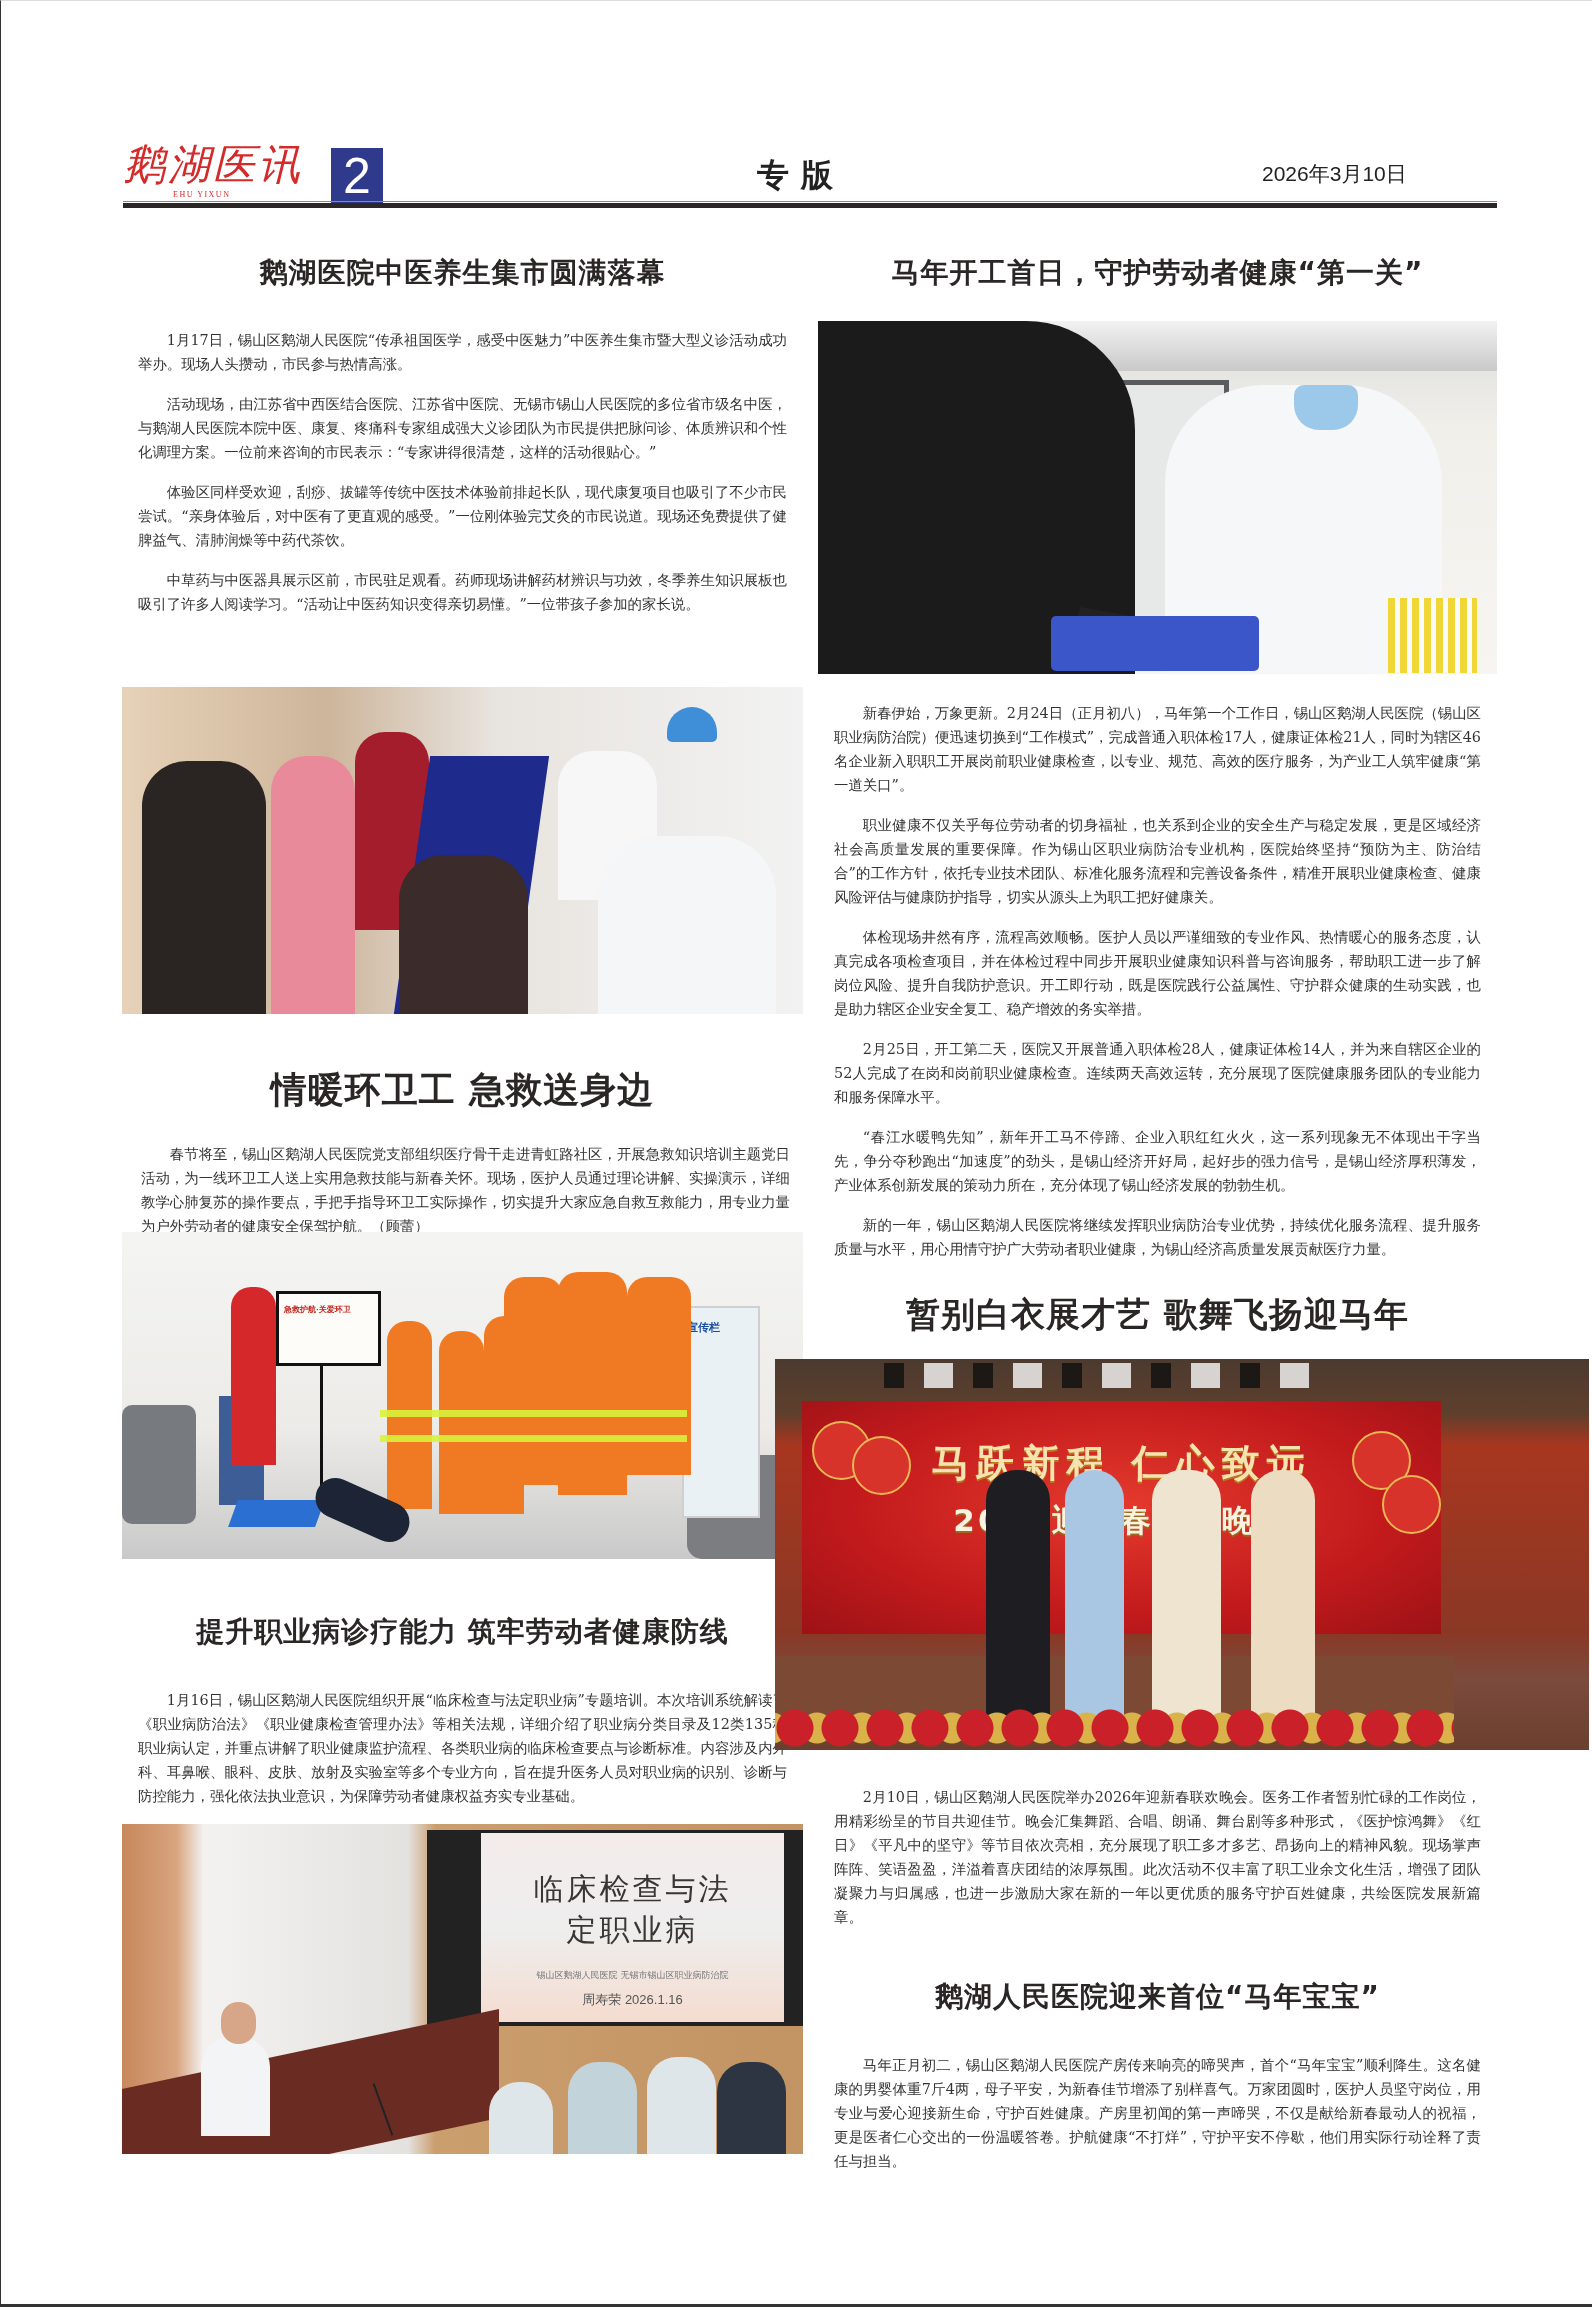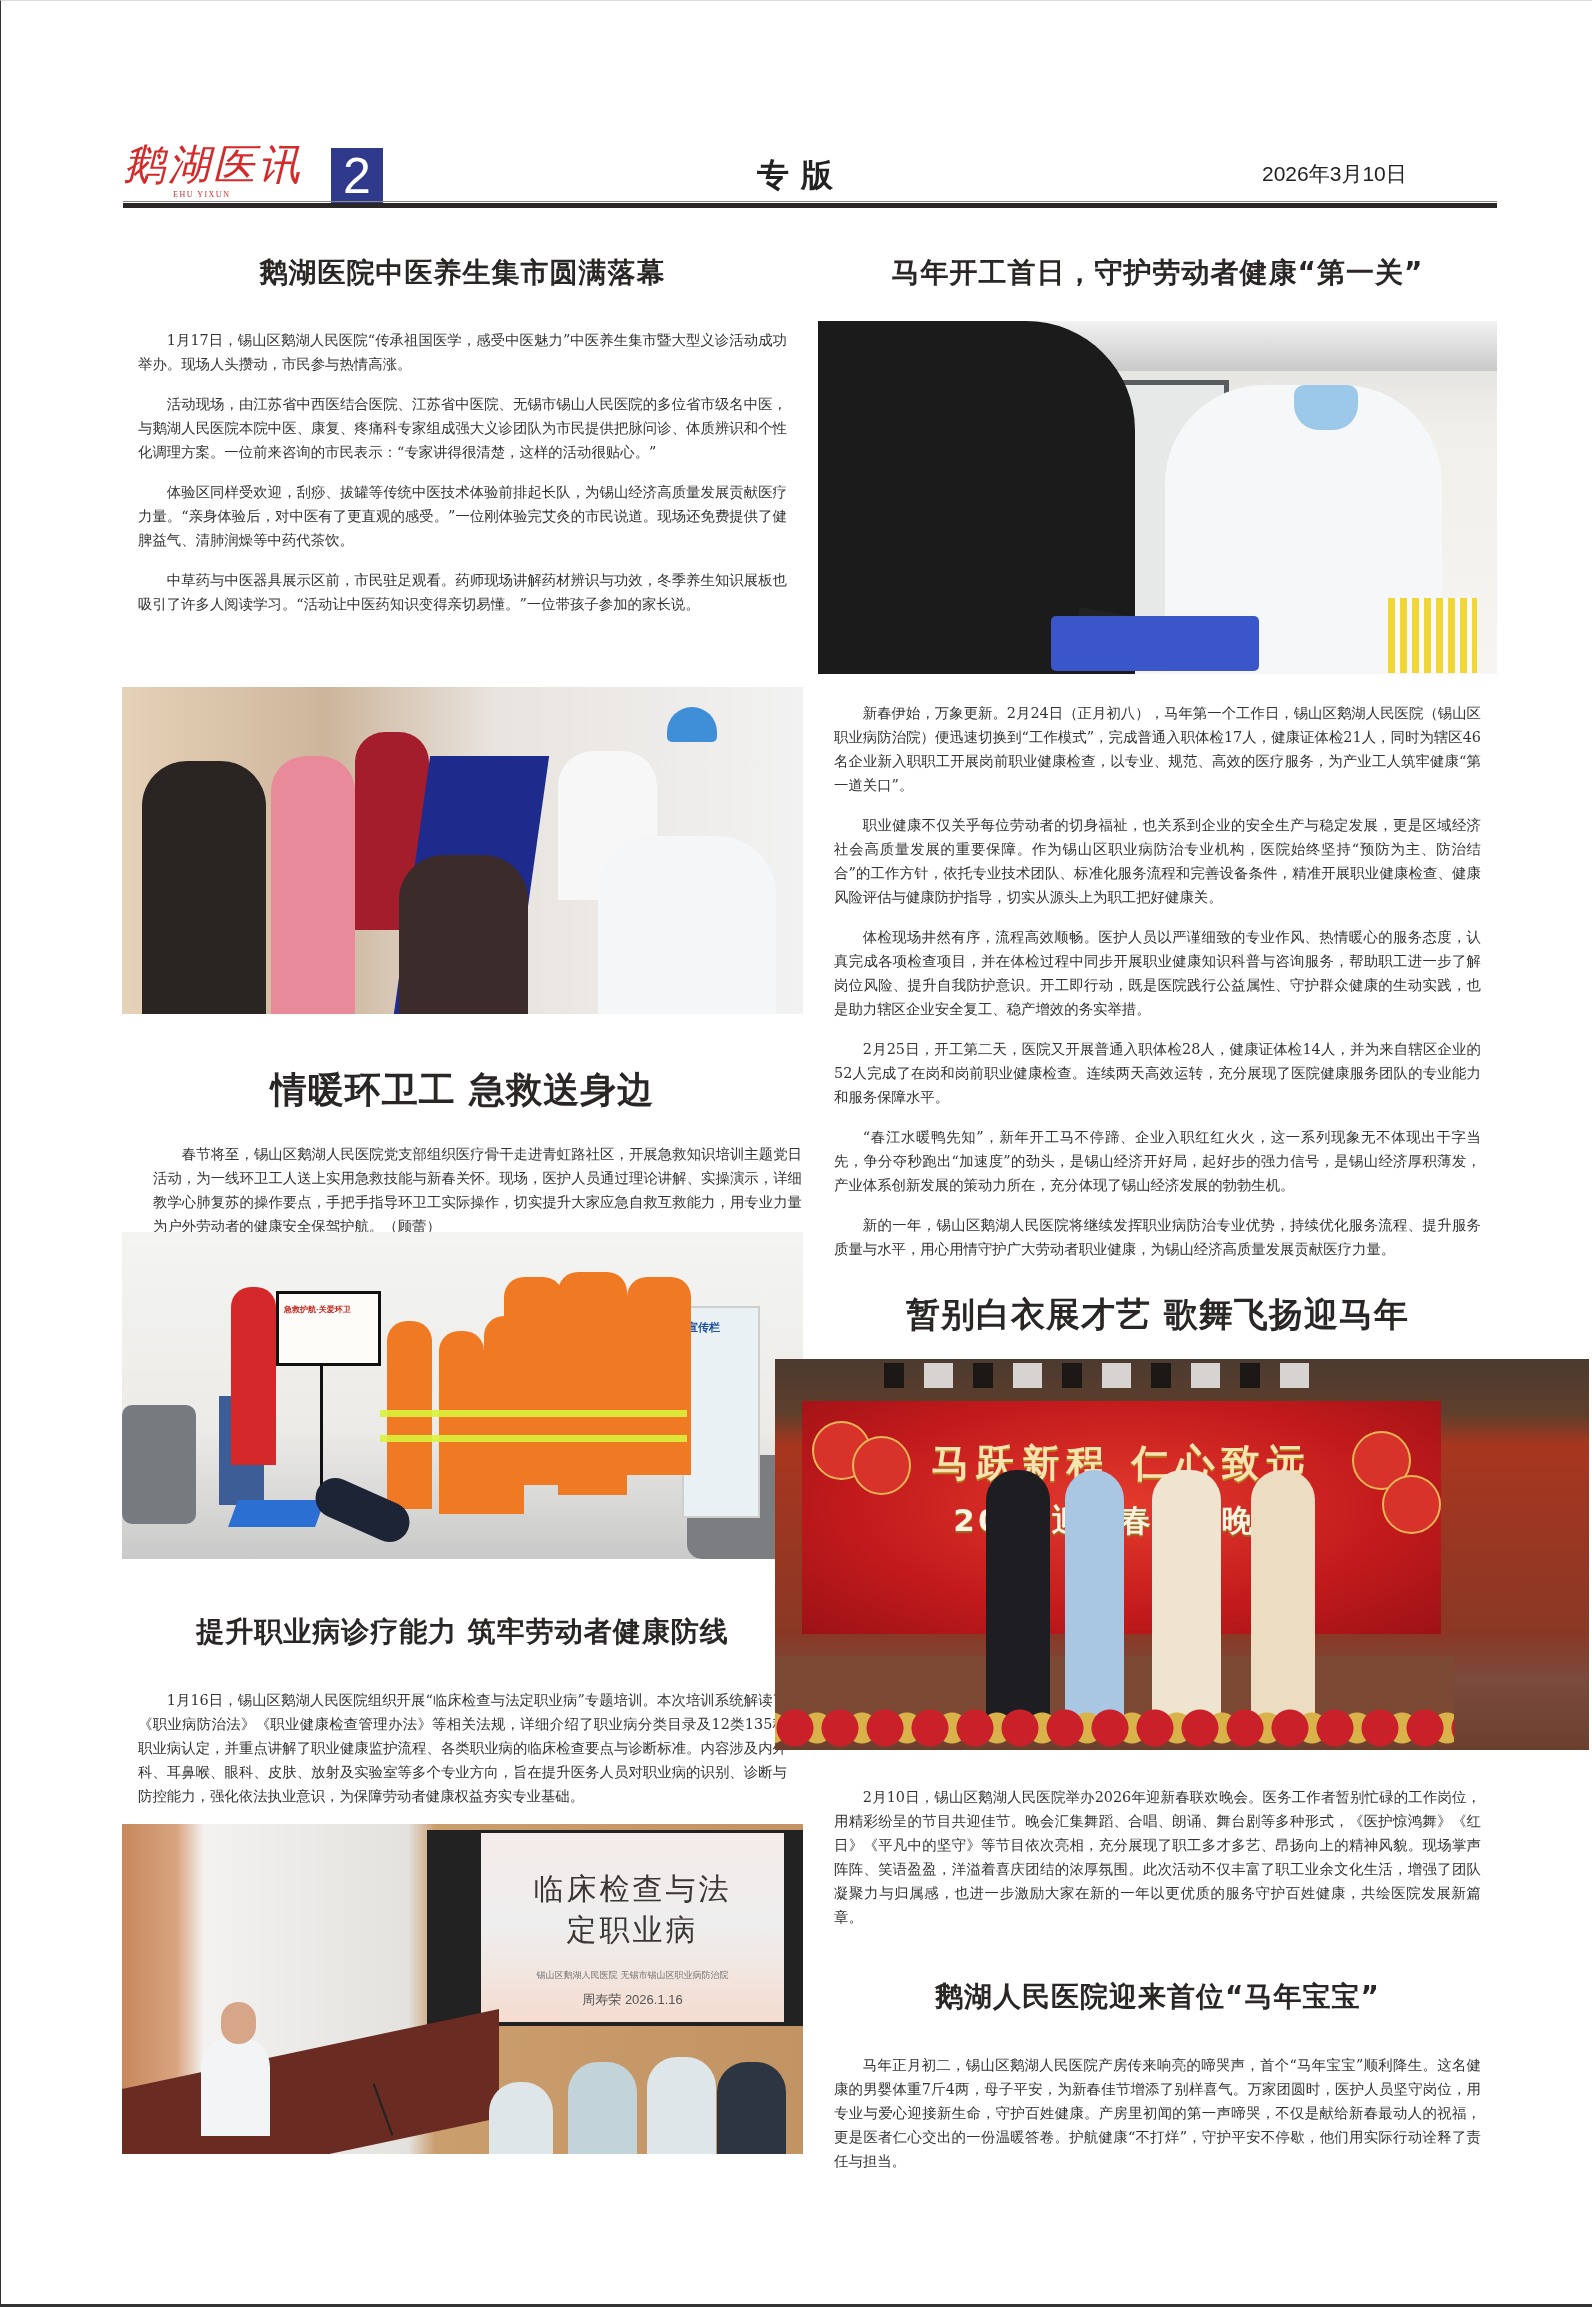--- a/index.html
+++ b/index.html
@@ -138,36 +138,36 @@
   <div class="section-name">专版</div>
   <div class="issue-date">2026年3月10日</div>
 </header>
 <div class="rule-top"></div>
 <div class="rule-main"></div>
 
 <div class="headline" style="left:121px; top:253px; width:681px; font-size:28px;">鹅湖医院中医养生集市圆满落幕</div>
 <div class="body-text" style="left:121px; top:311px; width:681px;">
   <p>1月17日，锡山区鹅湖人民医院“传承祖国医学，感受中医魅力”中医养生集市暨大型义诊活动成功举办。现场人头攒动，市民参与热情高涨。</p>
   <p>活动现场，由江苏省中西医结合医院、江苏省中医院、无锡市锡山人民医院的多位省市级名中医，与鹅湖人民医院本院中医、康复、疼痛科专家组成强大义诊团队为市民提供把脉问诊、体质辨识和个性化调理方案。一位前来咨询的市民表示：“专家讲得很清楚，这样的活动很贴心。”</p>
-  <p>体验区同样受欢迎，刮痧、拔罐等传统中医技术体验前排起长队，为锡山经济高质量发展贡献医疗力量。“亲身体验后，对中医有了更直观的感受。”一位刚体验完艾灸的市民说道。现场还免费提供了健脾益气、清肺润燥等中药代茶饮。</p>
+  <p>体验区同样受欢迎，刮痧、拔罐等传统中医技术体验前排起长队，现代康复项目也吸引了不少市民尝试。“亲身体验后，对中医有了更直观的感受。”一位刚体验完艾灸的市民说道。现场还免费提供了健脾益气、清肺润燥等中药代茶饮。</p>
   <p>中草药与中医器具展示区前，市民驻足观看。药师现场讲解药材辨识与功效，冬季养生知识展板也吸引了许多人阅读学习。“活动让中医药知识变得亲切易懂。”一位带孩子参加的家长说。</p>
 </div>
 <div class="photo ph-tcm">
   <div class="crowd3"></div>
     <div class="crowd1"></div>
     <div class="crowd2"></div>
   <div class="table"></div>
     <div class="seated"></div>
   <div class="doc2"></div>
     <div class="doc1"></div>
     <div class="cap"></div>
 </div>
 
 <div class="headline" style="left:121px; top:1065px; width:681px; font-size:36px;">情暖环卫工 急救送身边</div>
-<div class="body-text" style="left:136px; top:1125px; width:681px;">
+<div class="body-text" style="left:124px; top:1125px; width:681px;">
   <p>春节将至，锡山区鹅湖人民医院党支部组织医疗骨干走进青虹路社区，开展急救知识培训主题党日活动，为一线环卫工人送上实用急救技能与新春关怀。现场，医护人员通过理论讲解、实操演示，详细教学心肺复苏的操作要点，手把手指导环卫工实际操作，切实提升大家应急自救互救能力，用专业力量为户外劳动者的健康安全保驾护航。（顾蕾）</p>
 </div>
 <div class="photo ph-cpr">
   <div class="sofa-l"></div>
     <div class="sofa-r"></div>
   <div class="board">
     <div class="board-title">宣传栏</div>
   </div>
   <div class="stand"></div>
   <div class="screen">

